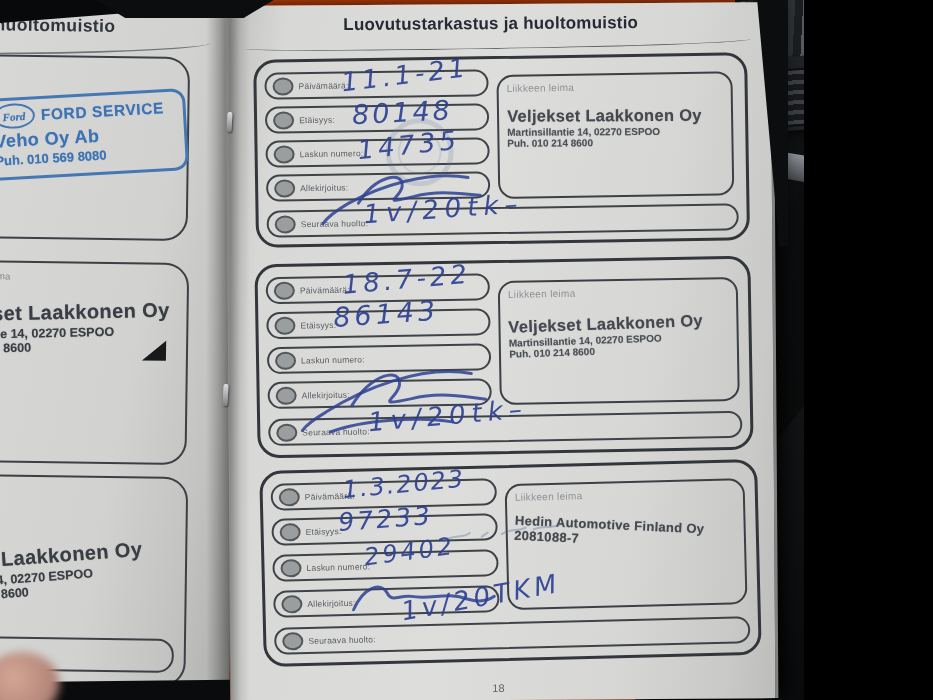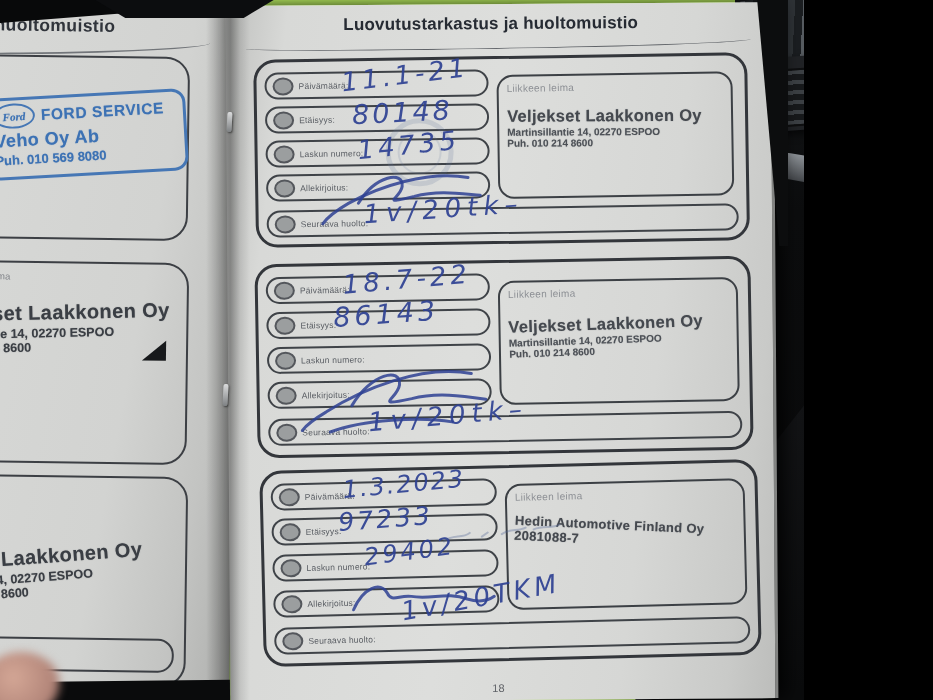--- a/index.html
+++ b/index.html
@@ -1,17 +1,17 @@
 <!DOCTYPE html>
 <html><head>
 <meta charset="utf-8">
 <style>
   html,body{margin:0;padding:0;background:#000;}
   .scene{position:relative;width:804px;height:700px;overflow:hidden;
-         background:#bef264;font-family:"Liberation Sans",sans-serif;}
+         background:#c2410c;font-family:"Liberation Sans",sans-serif;}
   .abs{position:absolute;}
 
   
   .bg-right{left:735px;top:0;width:198px;height:700px;background:linear-gradient(180deg,#17191b 0%,#0c0d0e 30%,#09090a 100%);}
   .wheel{left:838px;top:-40px;width:260px;height:560px;transform:rotate(14deg);
          border-radius:45% 0 0 45%/35% 0 0 35%;
          background:radial-gradient(circle at 18% 22%,#33373b 0%,#1b1d20 35%,#0d0e10 70%);}
   .wheel-lower{left:690px;top:400px;width:340px;height:420px;transform:rotate(38deg);
          background:linear-gradient(120deg,#141517,#0a0b0c 60%);border-radius:60px;}
   .vents{left:744px;top:-6px;width:120px;height:70px;transform:rotate(-7deg);

